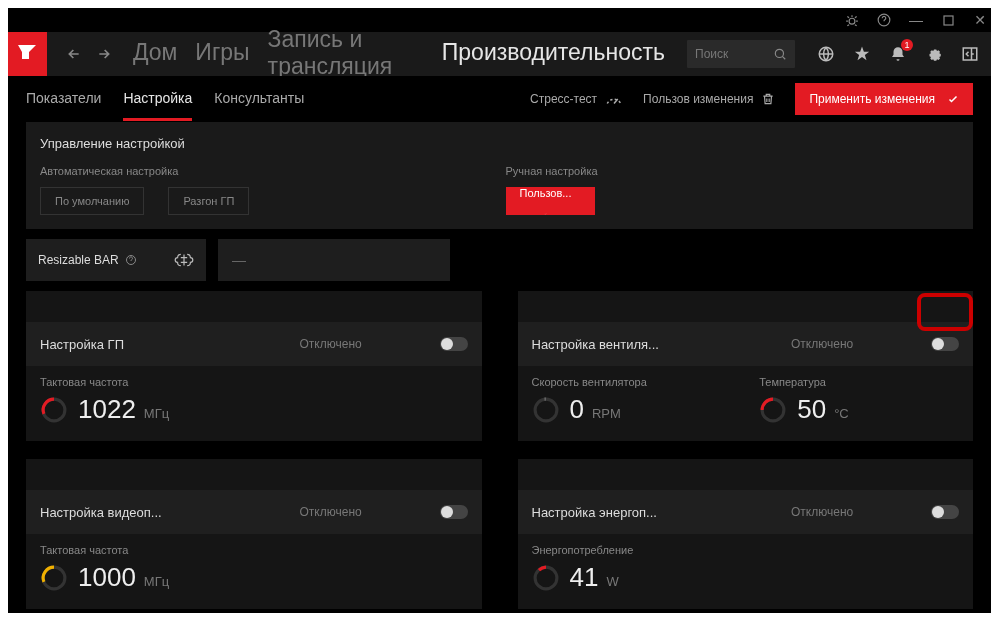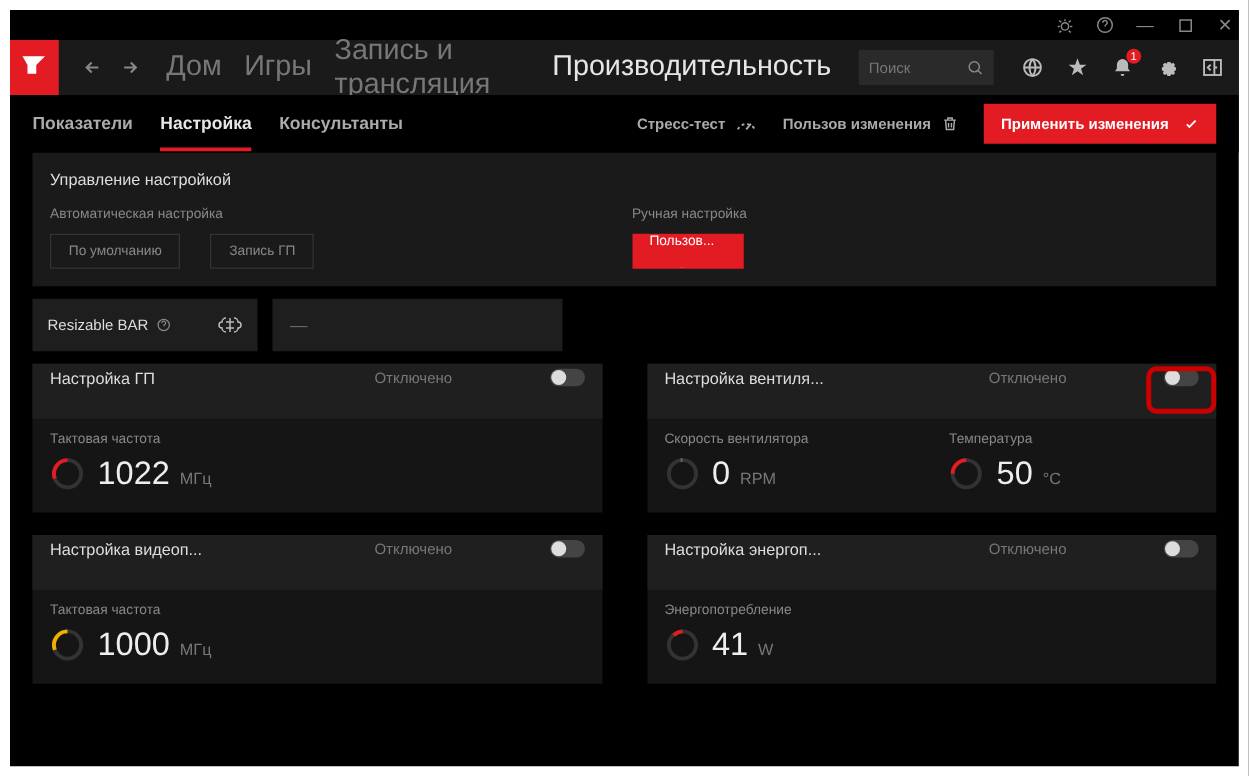--- a/index.html
+++ b/index.html
@@ -89,21 +89,20 @@
     background: #e31b23; color: #fff;
     font-size: 9px; display: flex; align-items: center; justify-content: center;
   }
   .subbar {
     height: 46px;
     display: flex;
     align-items: center;
     padding: 0 18px;
     background: #000;
     justify-content: space-between;
-    font-weight: bold;
   }
   .subtabs { display: flex; gap: 22px; }
   .subtab {
     color: #aaa; font-size: 14px;
     padding: 12px 0;
     border-bottom: 3px solid transparent;
   }
   .subtab.active {
     color: #e6e6e6;
     border-bottom: 3px solid #e31b23;
@@ -163,23 +162,24 @@
     background: #1e1e1e;
     width: 232px; height: 42px;
     display: flex; align-items: center; padding: 0 14px;
     color: #666; font-size: 14px;
   }
   .grid { display: grid; grid-template-columns: 1fr 1fr; gap: 18px 36px; }
   .card { background: #151515; }
   .card-head {
     background: #1f1f1f;
     height: 44px;
-    display: flex; 
+    display: flex; align-items: center;
     padding: 4px 14px;
     justify-content: space-between;
+    margin-top: 31px;
   }
   .ch-left { flex: 1; font-size: 13px; color: #ddd; }
   .ch-status { flex: 0 0 140px; font-size: 12px; color: #777; }
   .toggle {
     width: 28px; height: 14px; border-radius: 8px; background: #444; position: relative;
   }
   .toggle::after {
     content: ''; position: absolute; left: 1px; top: 1px;
     width: 12px; height: 12px; border-radius: 50%; background: #ddd;
   }
@@ -323,21 +323,21 @@
 
   <div class="content">
 
     <div class="control-panel">
       <div class="cp-header">Управление настройкой</div>
       <div class="cp-body">
         <div class="cp-col">
           <div class="cp-label">Автоматическая настройка</div>
           <div class="cp-buttons">
             <div class="cp-btn">По умолчанию</div>
-            <div class="cp-btn">Запись ГП</div>
+            <div class="cp-btn">Разгон ГП</div>
           </div>
         </div>
         <div class="cp-col">
           <div class="cp-label">Ручная настройка</div>
           <div class="cp-buttons">
             <div class="cp-btn red">
               <span>Пользов...</span>
               <svg width="11" height="11" viewBox="0 0 24 24" fill="none" stroke="#fff" stroke-width="3">
                   <path d="M5 13l4 4L19 7"></path>
                 </svg>

